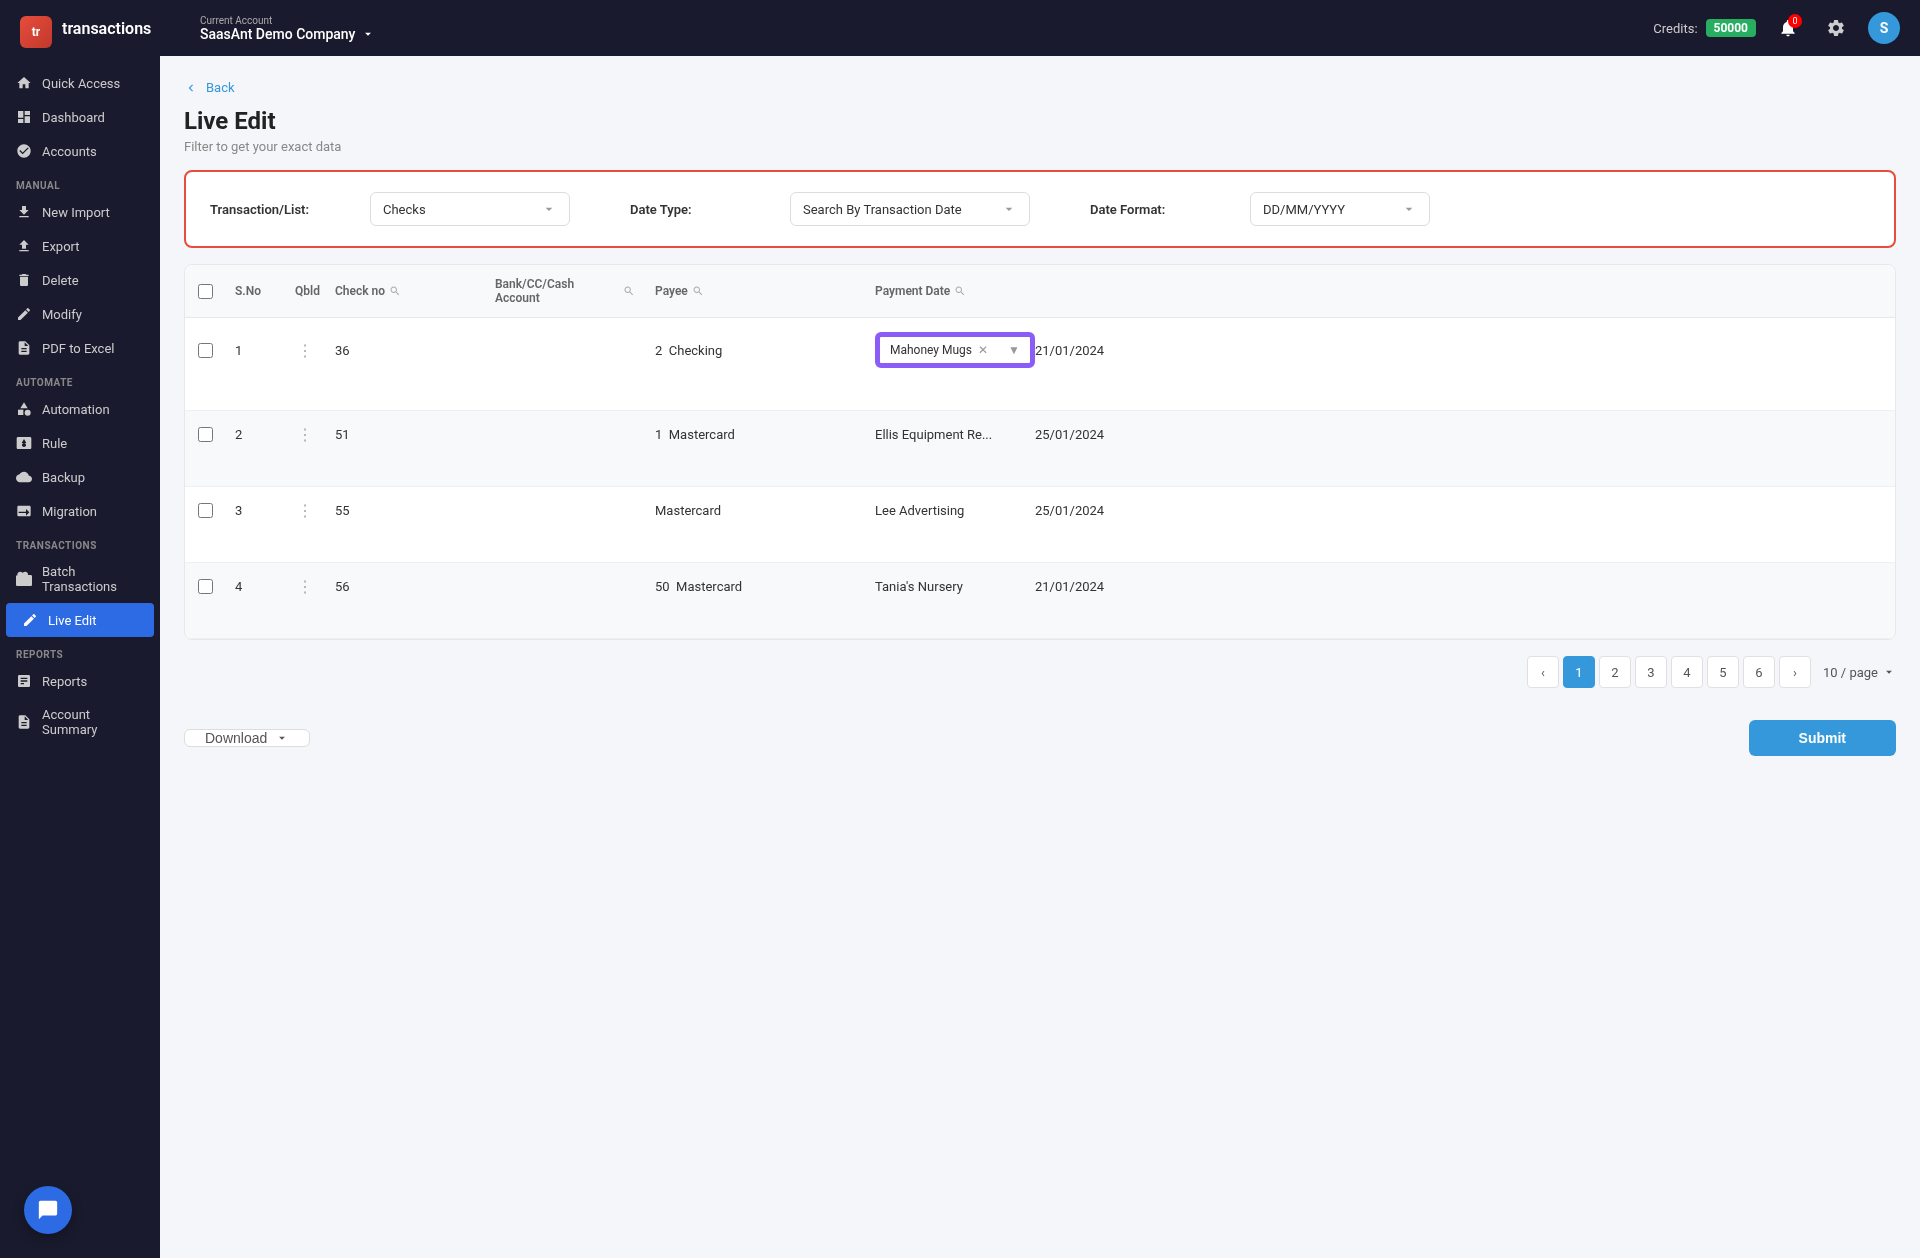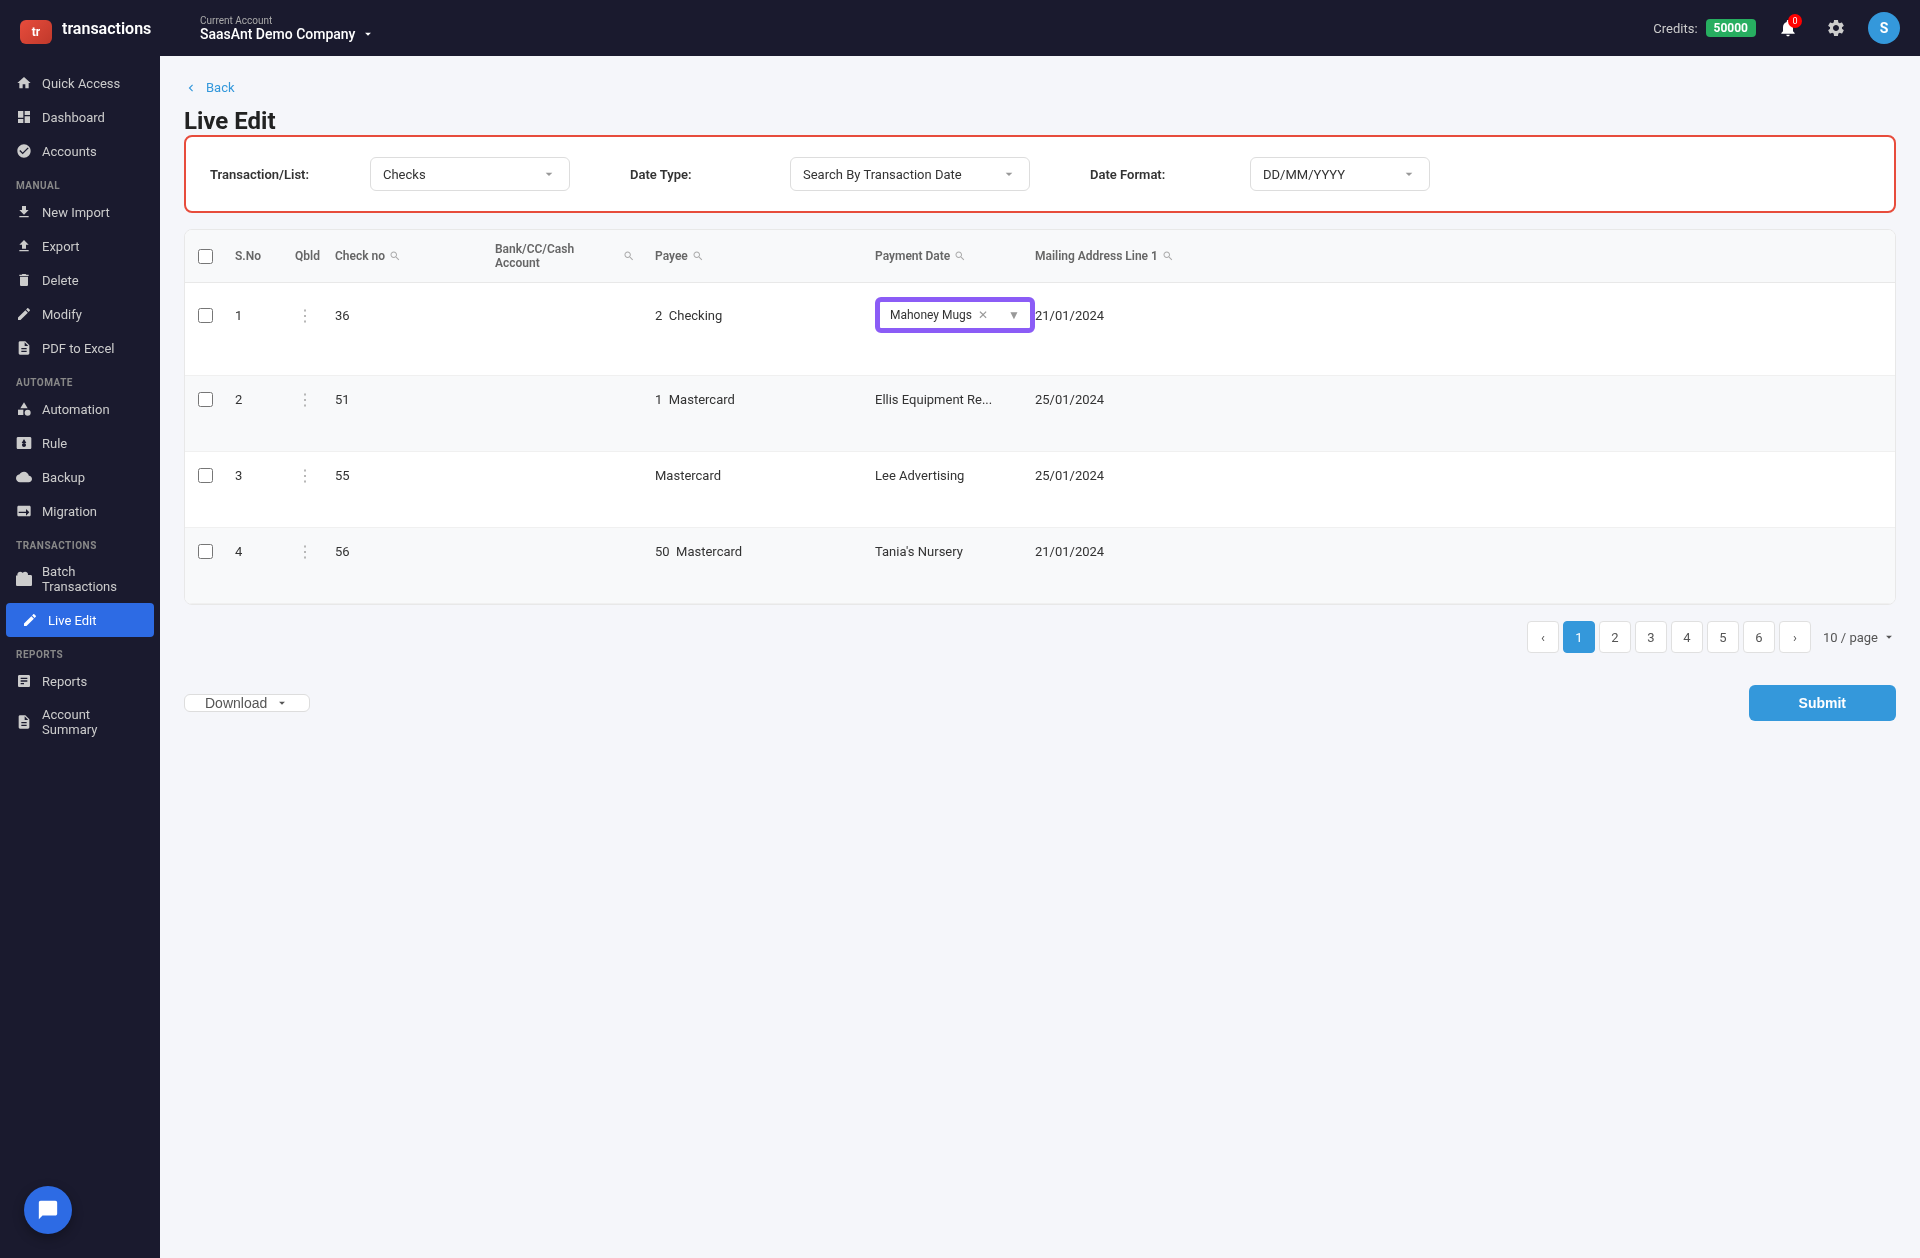--- a/index.html
+++ b/index.html
@@ -16,21 +16,21 @@
       top: 0; left: 0; right: 0;
       z-index: 100;
     }
     .logo-area {
       display: flex;
       align-items: center;
       gap: 10px;
       width: 160px;
     }
     .logo-icon {
-      width: 32px; height: 24px;
+      width: 32px; height: 32px;
       background: linear-gradient(135deg, #e74c3c, #c0392b);
       border-radius: 6px;
       display: flex; align-items: center; justify-content: center;
       color: white; font-weight: bold; font-size: 12px; margin-top: 8px;
     }
     .logo-text { color: white; font-size: 16px; font-weight: 600; }
     .header-account {
       display: flex; flex-direction: column; margin-left: 20px;
     }
     .header-account-label { color: #aaa; font-size: 10px; }
@@ -391,20 +391,21 @@
 <main class="main-content">
 
   <div class="back-link">
     <svg viewBox="0 0 24 24">
         <path d="M15.41 7.41L14 6l-6 6 6 6 1.41-1.41L10.83 12z"></path>
       </svg>
     <span>Back</span>
   </div>
 
   <h1 class="page-title">Live Edit</h1>
+  <p class="page-subtitle">Filter to get your exact data</p>
 
   <div class="filter-box">
     <div class="filter-row">
       <span class="filter-label">Transaction/List:</span>
       <div class="filter-select" style="min-width:200px;">
         <span>Checks</span>
         <svg viewBox="0 0 24 24" fill="#999">
             <path d="M7 10l5 5 5-5z"></path>
           </svg>
       </div>
@@ -450,26 +451,20 @@
           </svg>
       </div>
       <div class="th">
         <span>Payee</span>
         <svg viewBox="0 0 24 24" fill="#aaa">
             <path d="M15.5 14h-.79l-.28-.27C15.41 12.59 16 11.11 16 9.5 16 5.91 13.09 3 9.5 3S3 5.91 3 9.5 5.91 16 9.5 16c1.61 0 3.09-.59 4.23-1.57l.27.28v.79l5 4.99L20.49 19l-4.99-5zm-6 0C7.01 14 5 11.99 5 9.5S7.01 5 9.5 5 14 7.01 14 9.5 11.99 14 9.5 14z"></path>
           </svg>
       </div>
       <div class="th">
         <span>Payment Date</span>
-        <svg viewBox="0 0 24 24" fill="#aaa">
-            <path d="M15.5 14h-.79l-.28-.27C15.41 12.59 16 11.11 16 9.5 16 5.91 13.09 3 9.5 3S3 5.91 3 9.5 5.91 16 9.5 16c1.61 0 3.09-.59 4.23-1.57l.27.28v.79l5 4.99L20.49 19l-4.99-5zm-6 0C7.01 14 5 11.99 5 9.5S7.01 5 9.5 5 14 7.01 14 9.5 11.99 14 9.5 14z"></path>
-          </svg>
-      </div>
-      <div class="th">
-        <span>Mailing Address Line 1</span>
         <svg viewBox="0 0 24 24" fill="#aaa">
             <path d="M15.5 14h-.79l-.28-.27C15.41 12.59 16 11.11 16 9.5 16 5.91 13.09 3 9.5 3S3 5.91 3 9.5 5.91 16 9.5 16c1.61 0 3.09-.59 4.23-1.57l.27.28v.79l5 4.99L20.49 19l-4.99-5zm-6 0C7.01 14 5 11.99 5 9.5S7.01 5 9.5 5 14 7.01 14 9.5 11.99 14 9.5 14z"></path>
           </svg>
       </div>
       <div class="th"></div>
     </div>
 
     <div class="table-row">
       <div class="td checkbox-cell">
           <input type="checkbox" style="">

